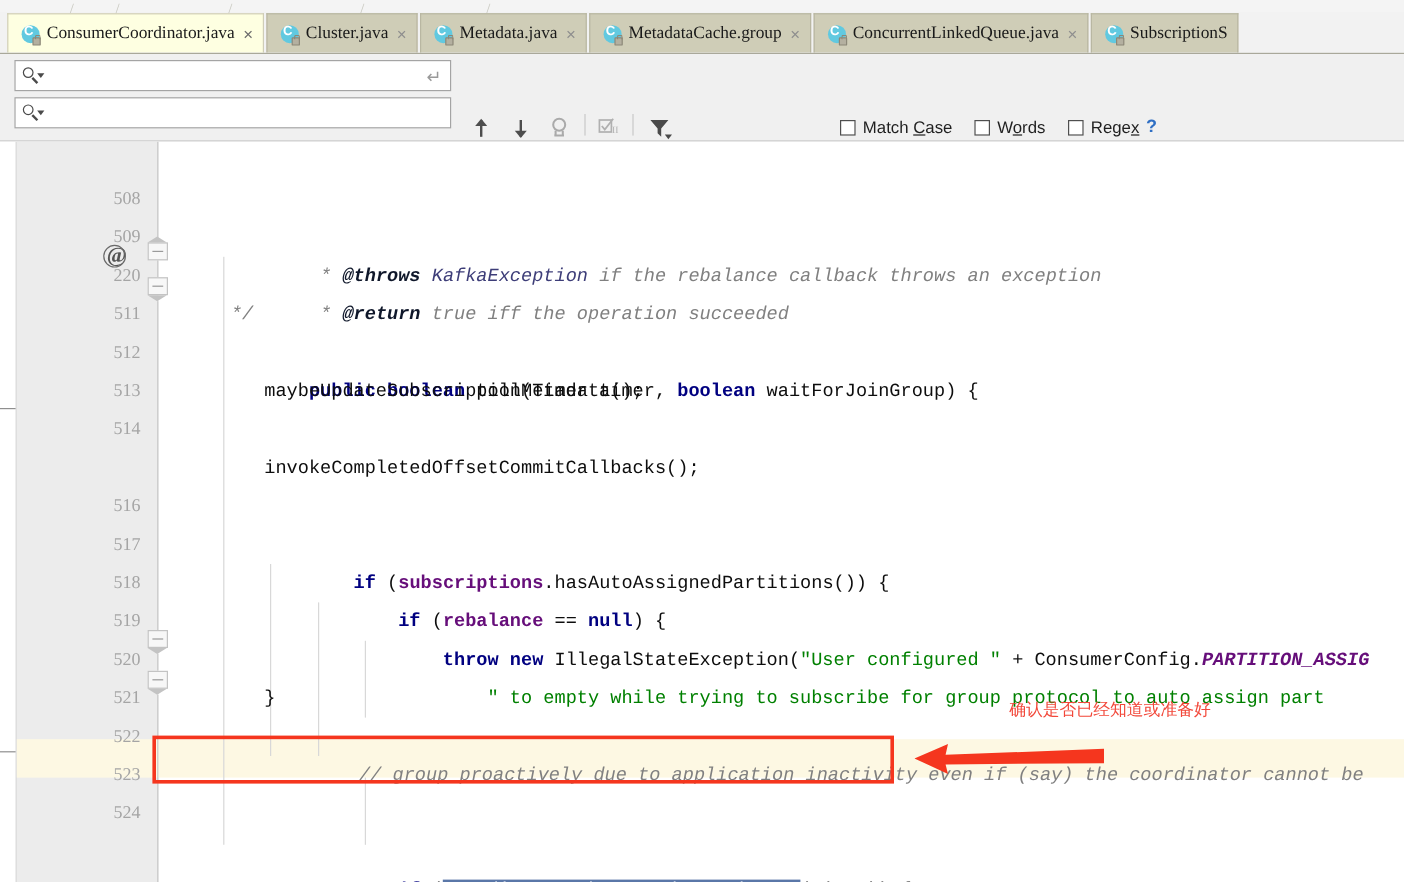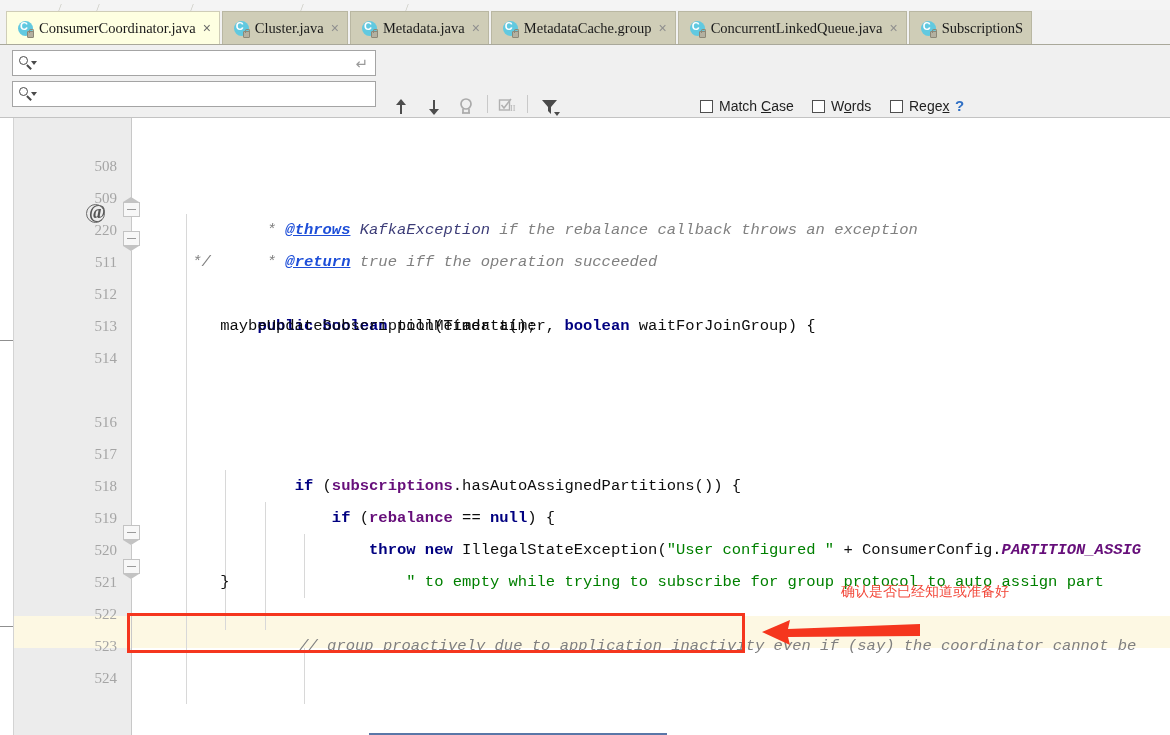--- a/index.html
+++ b/index.html
@@ -217,21 +217,21 @@
   }
 
   
   .kw      { color: #000080; font-weight: bold; }
   .plain   { color: #0d0d0d; }
   .str     { color: #008000; }
   .fieldv  { color: #660e7a; font-weight: bold; }
   .statv   { color: #660e7a; font-weight: bold; font-style: italic; }
   .cmt     { color: #808080; font-style: italic; }
   .doc     { color: #808080; font-style: italic; }
-  .doctag  { color: #1d4ed8; font-weight: bold; font-style: italic; text-decoration: underline; }
+  .doctag  { color: #0f172a; font-weight: bold; font-style: italic; }
   .doctype { color: #3d3d78; font-style: italic; }
   .selhl   { background: #5a77a8; color: #ffffff; }
 
   
   .iguide {
     position: absolute; width: 1px; background: #d8d8d8;
   }
   .foldline { position: absolute; left: 131px; width: 1px; background: #c8c8c8; }
   .foldbox {
     position: absolute; width: 17px; height: 15px;
@@ -507,20 +507,21 @@
       <span class="ln">512</span>
       <span class="code-text" style="left:183px;"><span class="plain">    maybeUpdateSubscriptionMetadata();</span></span>
     </div>
 
     <div class="code-row" style="top:160px;">
       <span class="ln">513</span>
     </div>
 
     <div class="code-row" style="top:192px;">
       <span class="ln">514</span>
+      <span class="code-text" style="left:183px;"><span class="plain">    invokeCompletedOffsetCommitCallbacks();</span></span>
     </div>
 
 
     <div class="code-row" style="top:256px;">
       <span class="ln">516</span>
       <span class="code-text" style="left:183px;">
         <span class="plain">    </span><span class="kw">if</span><span class="plain"> (</span><span class="fieldv">subscriptions</span><span class="plain">.hasAutoAssignedPartitions()) {</span>
       </span>
     </div>
 

